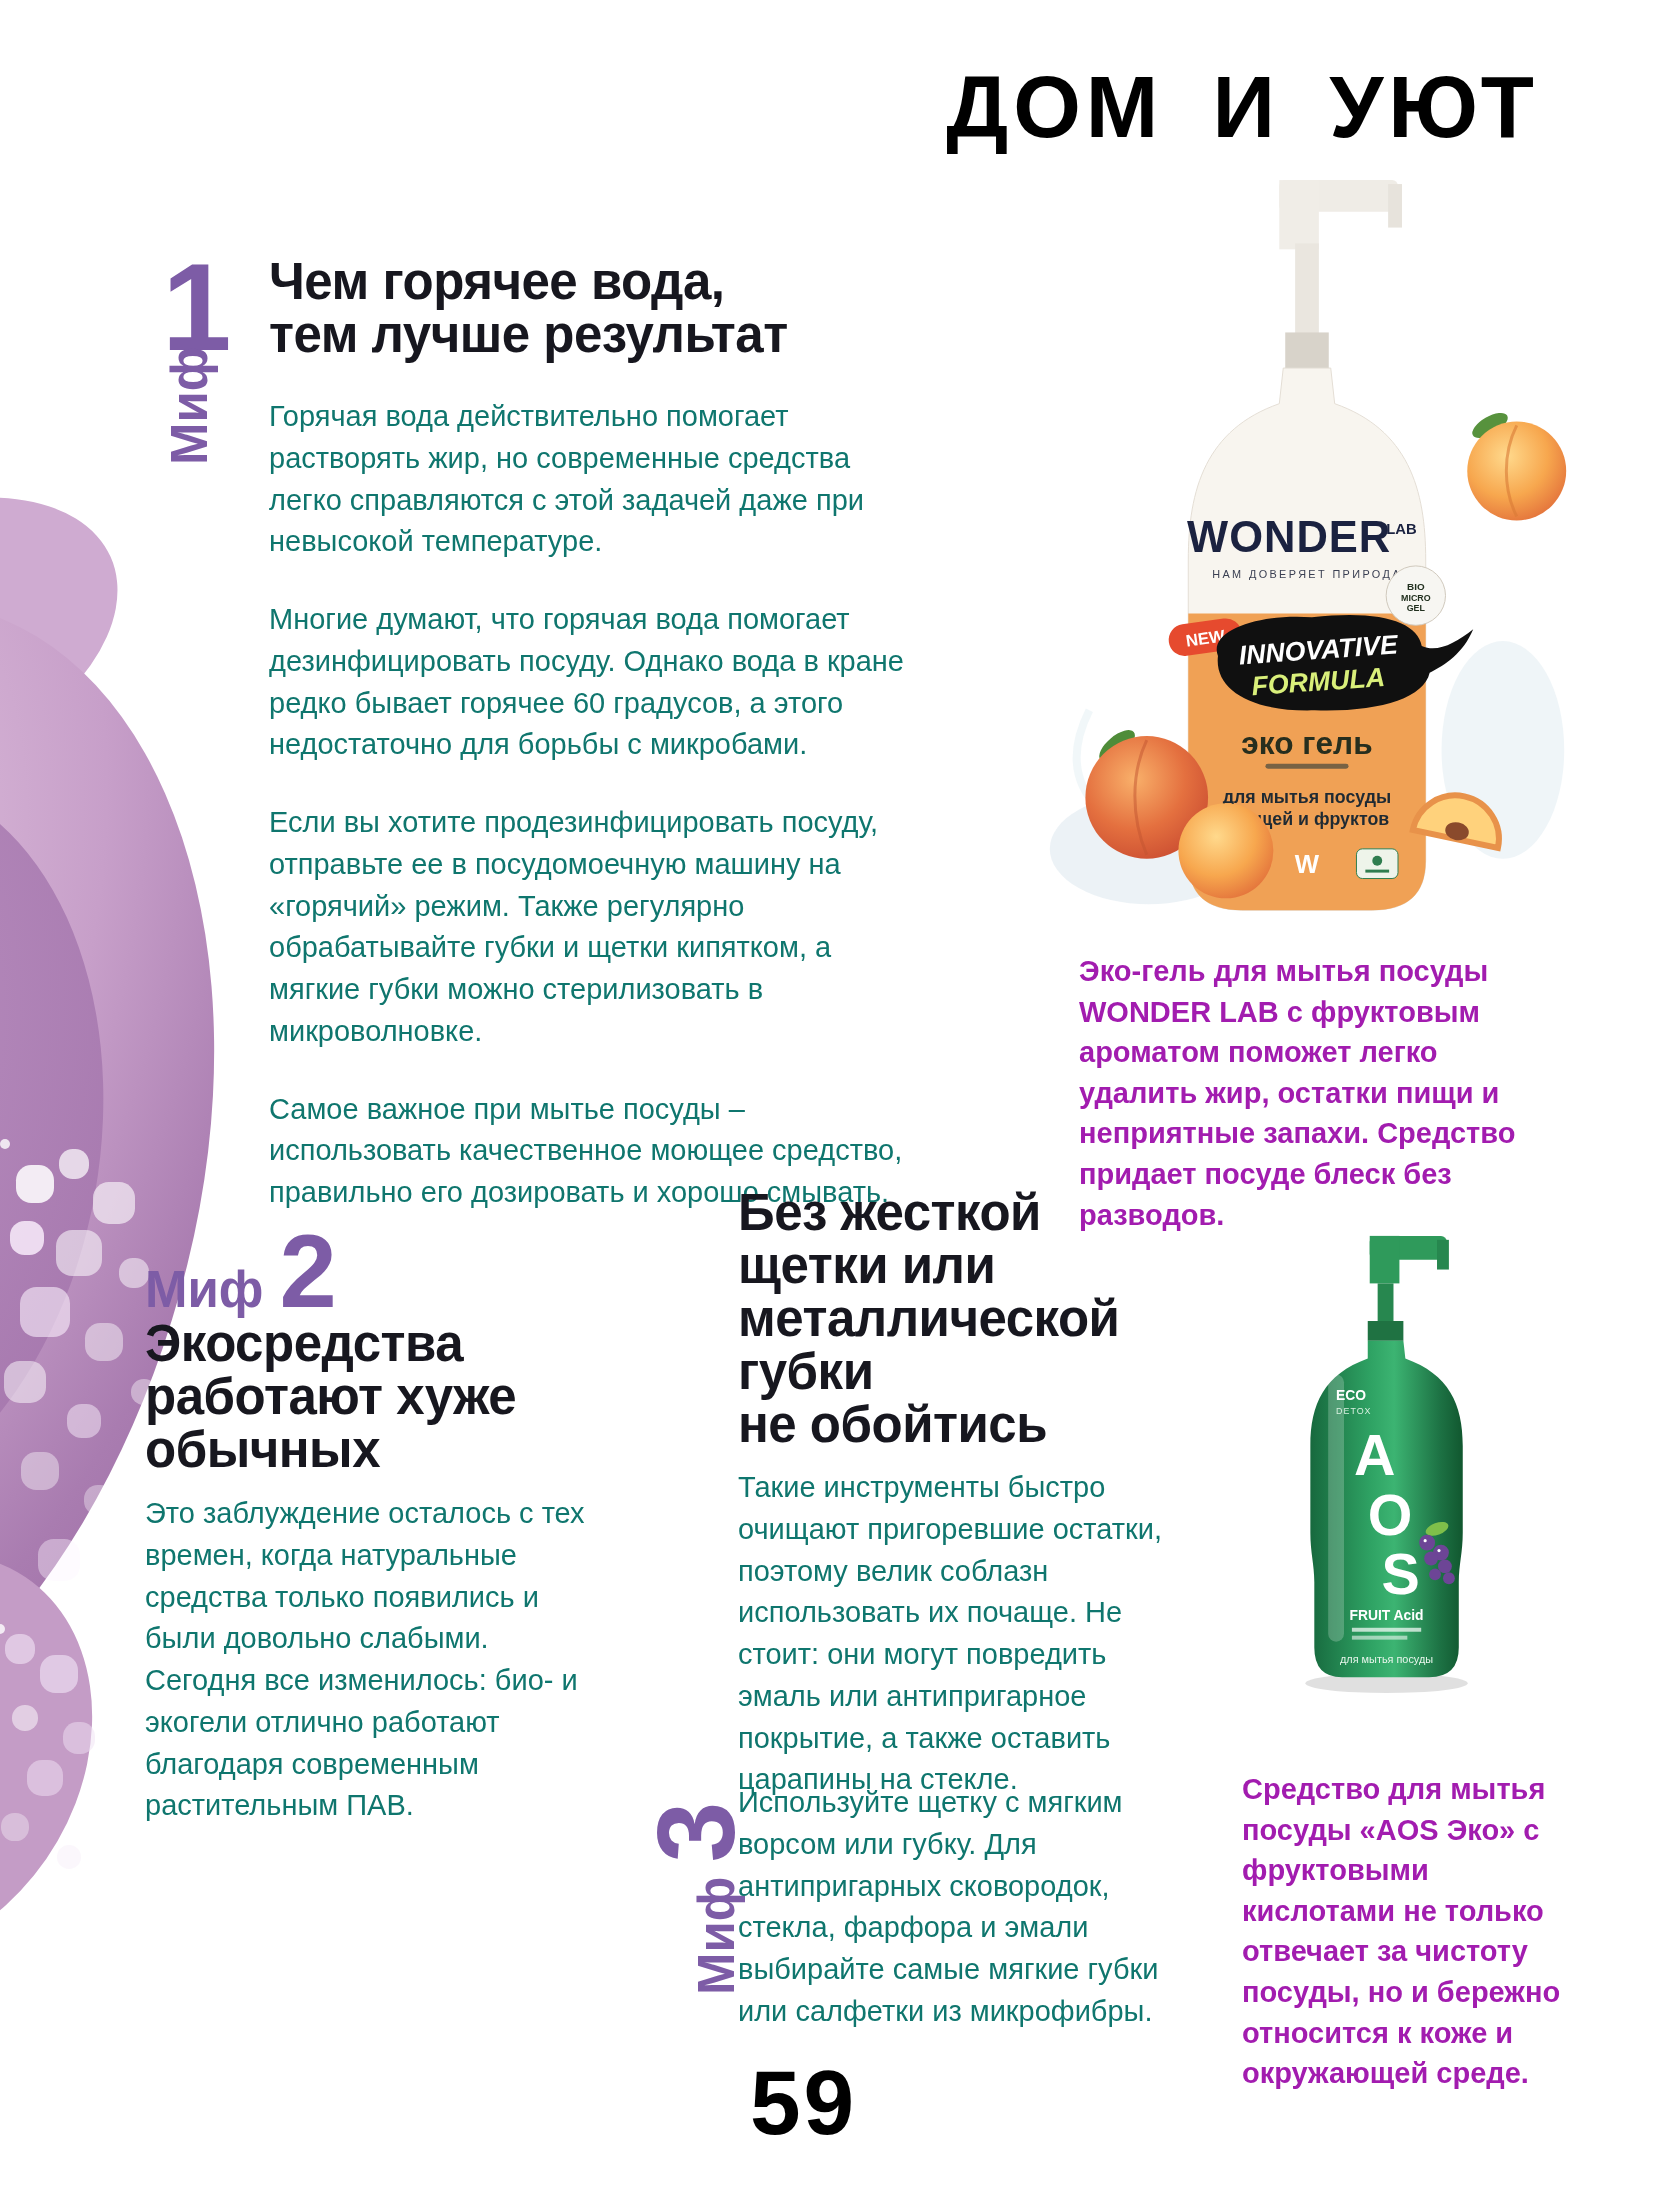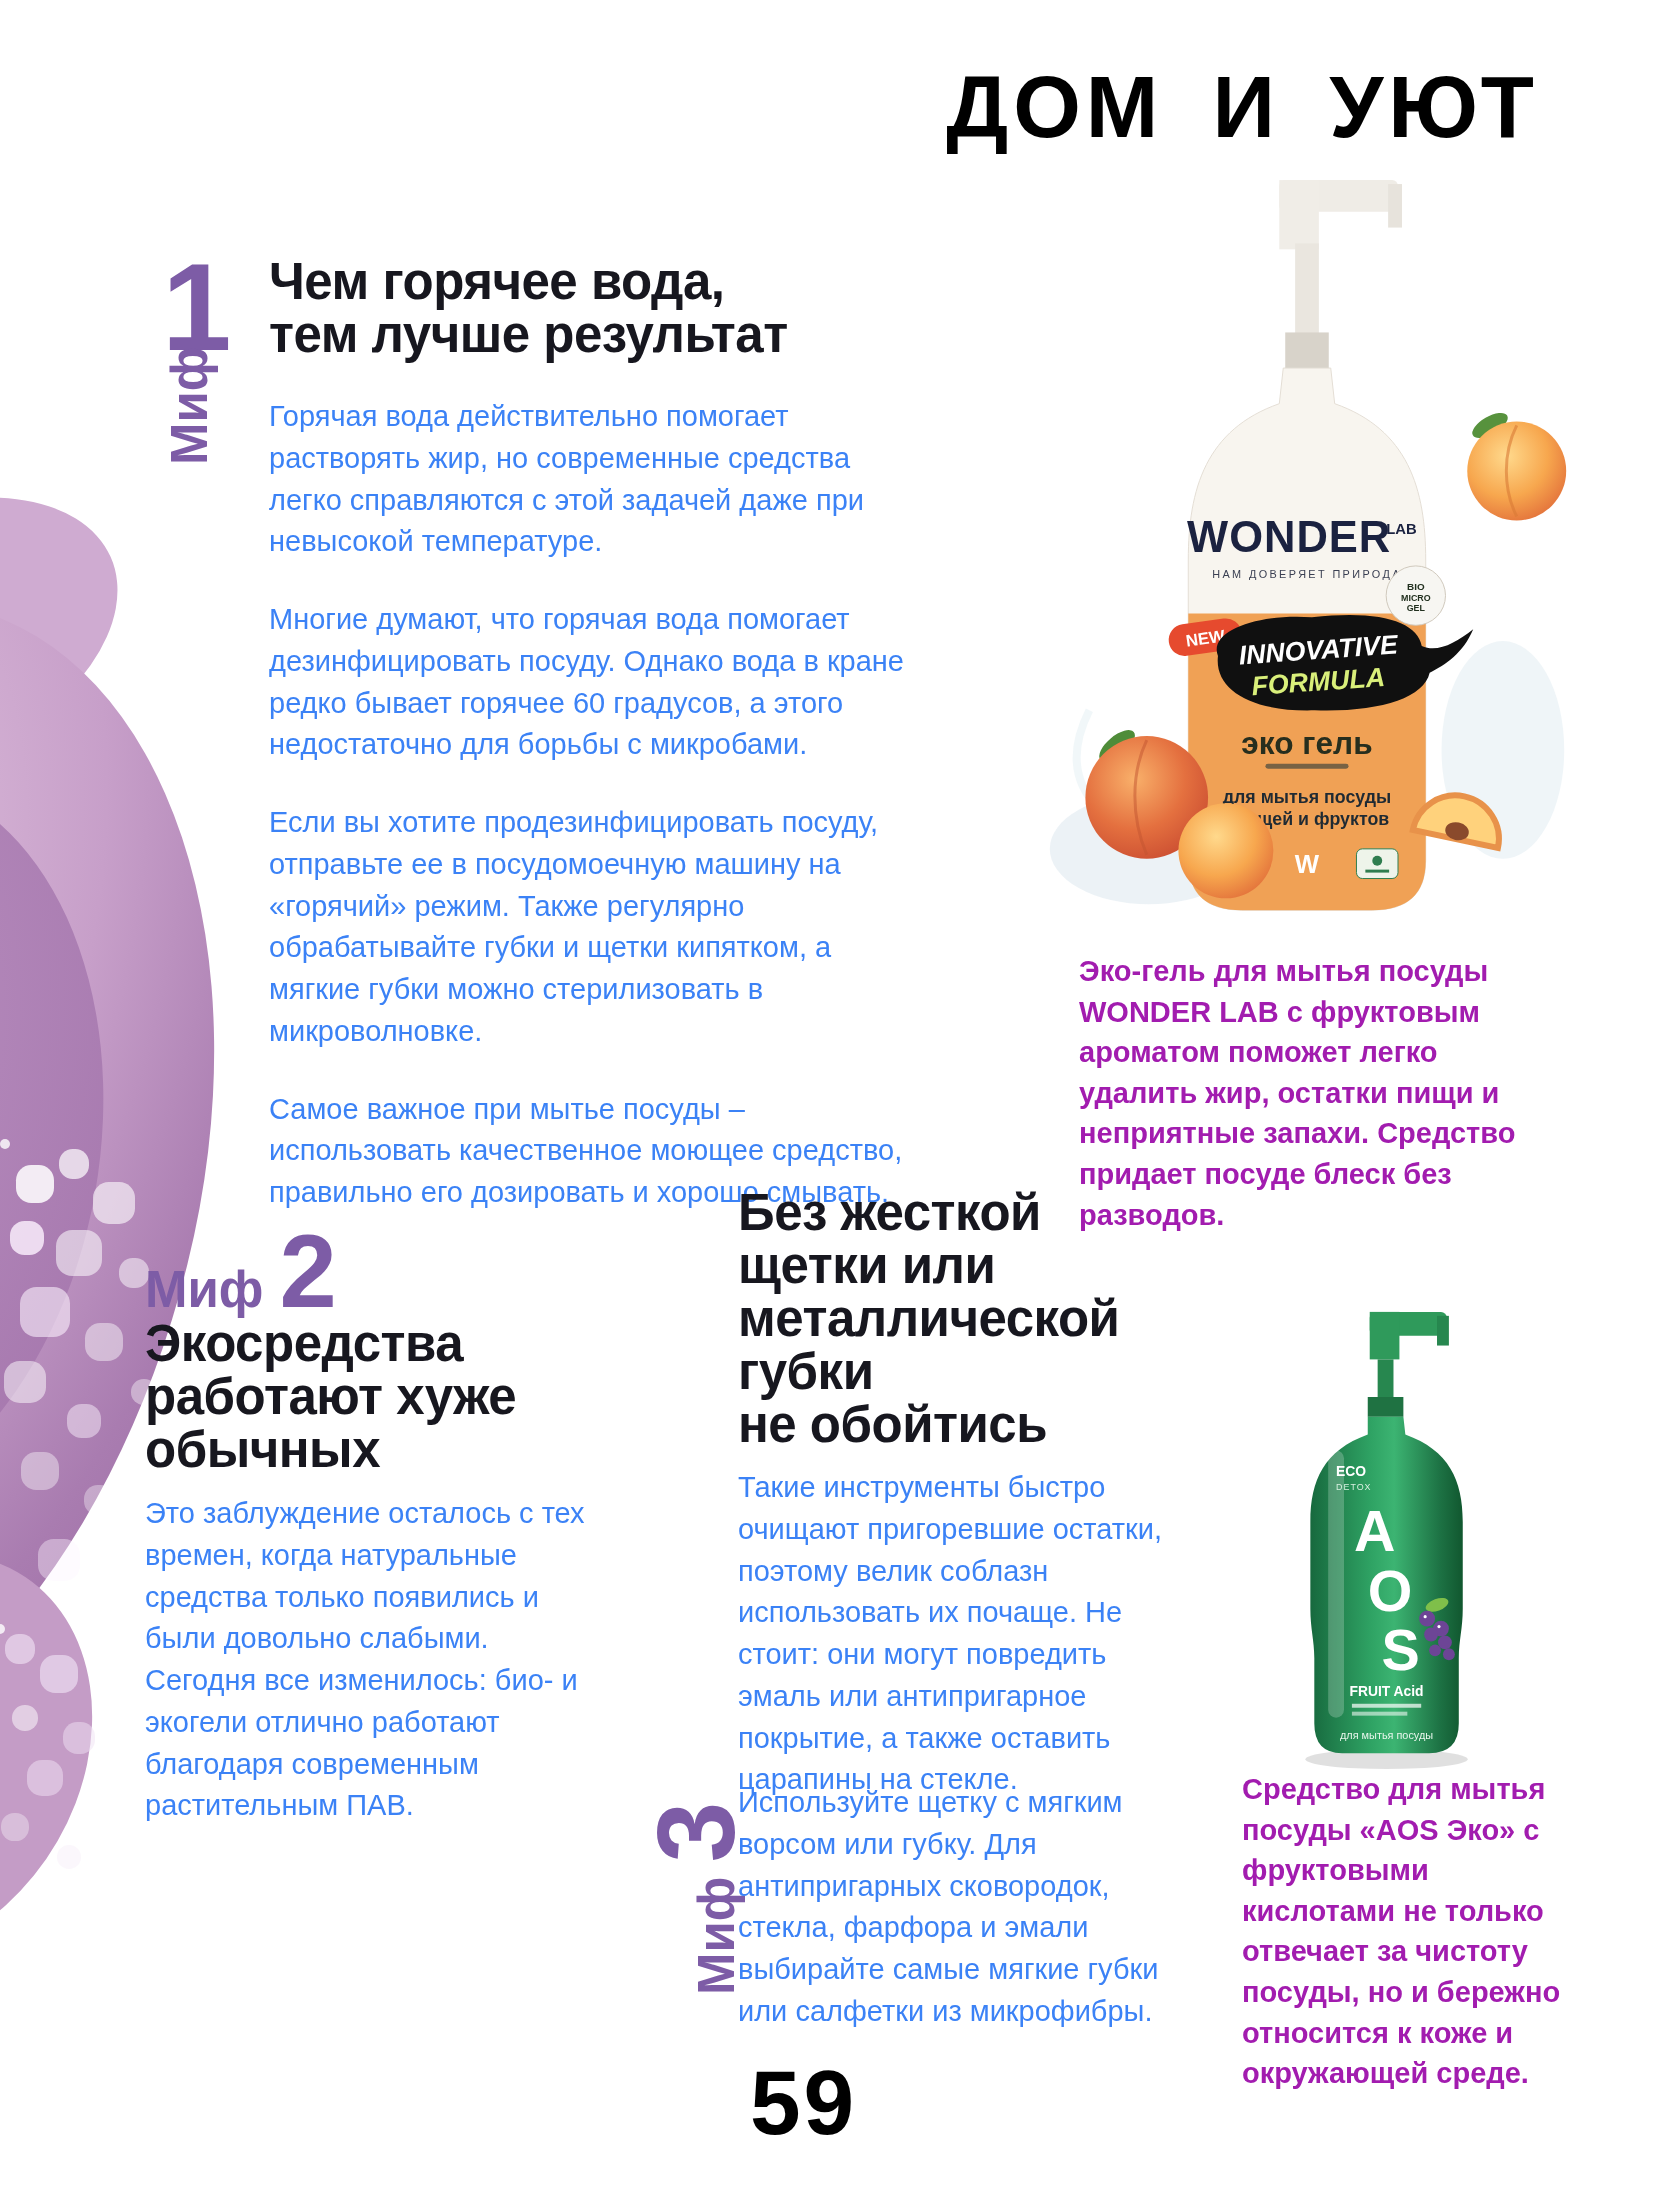--- a/index.html
+++ b/index.html
@@ -12,21 +12,21 @@
 
   
   .myth-word{color:#7d5ca6;font-weight:800;font-size:51px;}
   .myth-num-big{color:#7d5ca6;font-weight:800;line-height:0.95;}
   .vert-rot{transform:rotate(-90deg);transform-origin:top left;white-space:nowrap;display:flex;align-items:baseline;gap:14px;}
 
   
   .myth-heading{font-size:51px;font-weight:800;color:#17171f;line-height:1.04;letter-spacing:-0.5px;}
 
   
-  .body-copy{font-size:29px;line-height:1.44;color:#3b82f6;}
+  .body-copy{font-size:29px;line-height:1.44;color:#0f766e;}
   .body-copy p{margin:0 0 36px 0;}
 
   
   .caption{font-size:29px;font-weight:bold;color:#a21caf;line-height:1.4;margin-top:12px;}
 
   
   .page-num{font-size:91px;font-weight:800;color:#000000;letter-spacing:3px;}
 
   
   .blob{position:absolute;border-radius:50%;}
@@ -208,21 +208,21 @@
 
   <div class="abs vert-rot" style="left:645px;top:1995px;">
     <span class="myth-word">Миф</span>
     <span class="myth-num-big" style="font-size:109px;">3</span>
   </div>
 
   <div class="abs body-copy" style="left:738px;top:1782px;width:428px;">
     <p>Используйте щетку с мягким ворсом или губку. Для антипригарных сковородок, стекла, фарфора и эмали выбирайте самые мягкие губки или салфетки из микрофибры.</p>
   </div>
 
-  <div class="abs" style="left:1233px;top:1302px;width:317px;height:475px;text-align:right;">
+  <div class="abs" style="left:1233px;top:1226px;width:317px;height:475px;text-align:right;">
     <svg width="317" height="475" viewBox="0 0 320 480">
       <defs>
         <linearGradient id="aosBody" x1="0" y1="0" x2="1" y2="0">
           <stop offset="0%" stop-color="#17693e"></stop>
             <stop offset="40%" stop-color="#2fa364"></stop>
           <stop offset="55%" stop-color="#3cb472"></stop>
             <stop offset="85%" stop-color="#1d7244"></stop>
           <stop offset="100%" stop-color="#11572f"></stop>
         </linearGradient>
       </defs>

